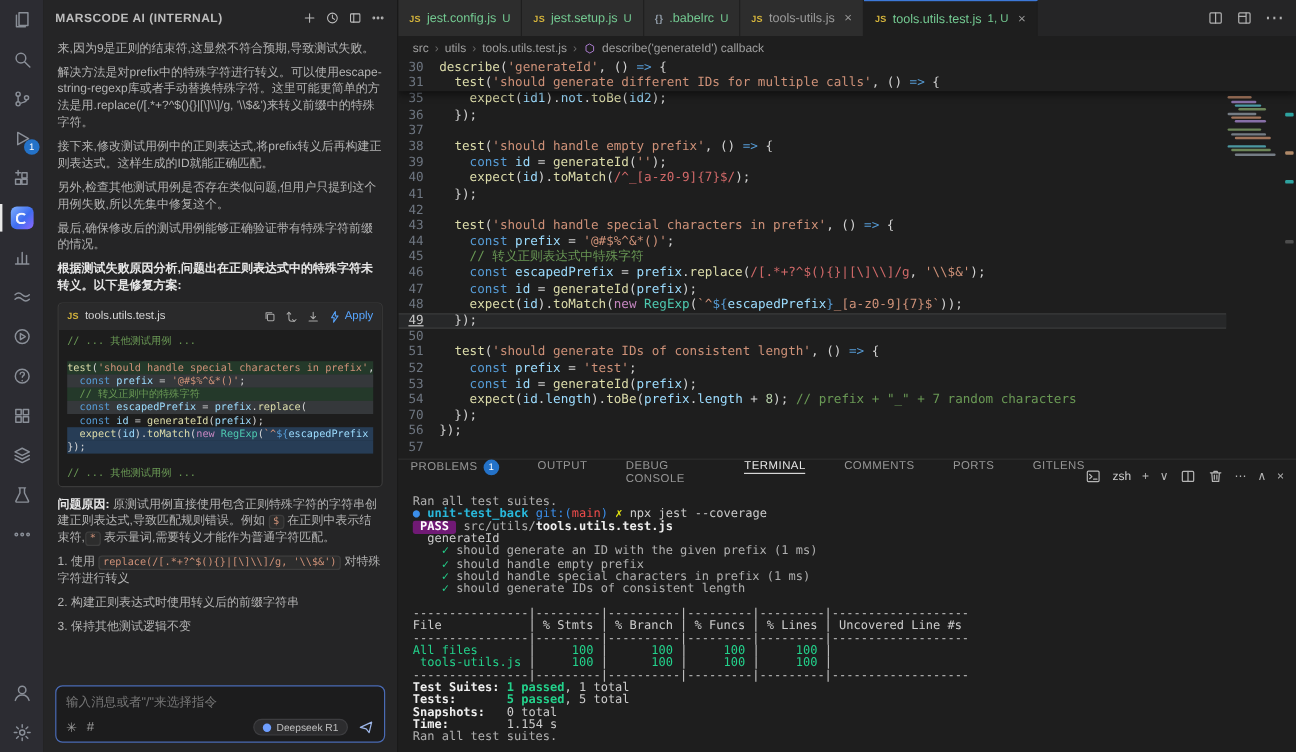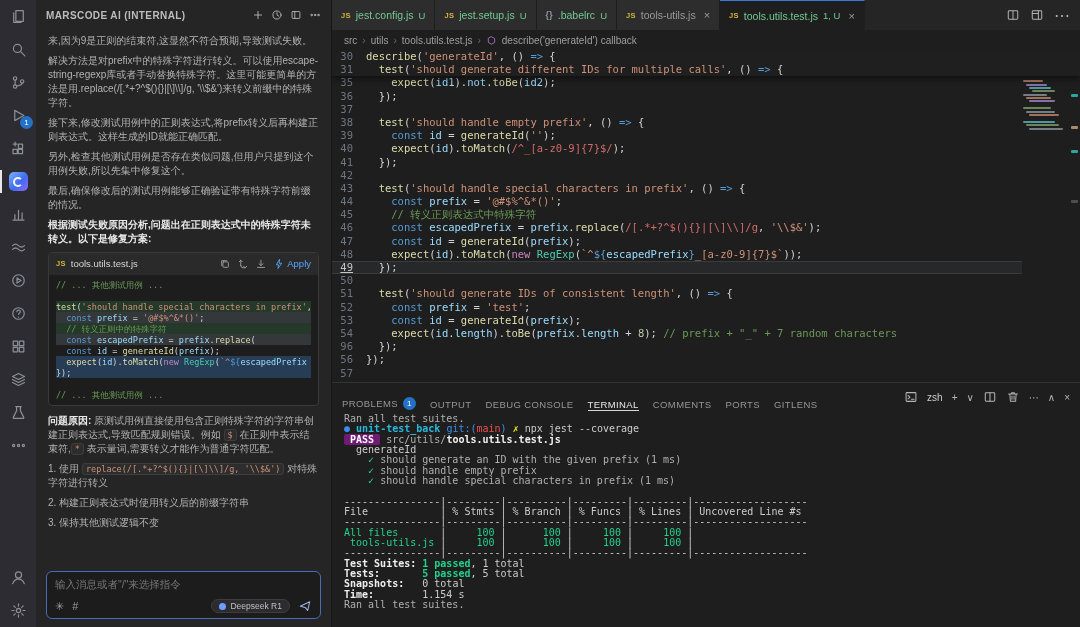--- a/index.html
+++ b/index.html
@@ -89,21 +89,21 @@
   .tk-rgx{color:#d16969} .tk-pn{color:#d4d4d4} .tk-esc{color:#569cd6} .tk-arrow{color:#569cd6}
 
   .minimap { position:absolute; top:3px; right:13px; width:44px; z-index:2; }
   .mm-bar { height:2px; margin-bottom:1.4px; border-radius:1px; opacity:.8; }
   .oruler { position:absolute; top:0; right:0; bottom:0; width:12px; }
   .ruler-tick { position:absolute; right:2px; width:7px; height:3px; border-radius:1px; }
 
   
   .panel { height:245px; flex:none; border-top:1px solid #333; display:flex; flex-direction:column; background:#1e1e1e; }
   .panel-tabs-row { height:28px; flex:none; display:flex; align-items:stretch; padding:0 10px; }
-  .ptabs { display:flex; align-items:flex-end; gap:14px; }
+  .ptabs { display:flex; align-items:flex-start; gap:32px; }
   .ptab { display:flex; align-items:center; gap:5px; font-size:9.5px; letter-spacing:.4px; color:#969696; cursor:pointer; border-bottom:1px solid transparent; }
   .ptab.active { color:#e7e7e7; border-bottom-color:#d7d7d7; }
   .ptab-badge { min-width:13px; height:13px; border-radius:7px; background:#2472c8; color:#fff; font-size:8px; line-height:13px; text-align:center; padding:0 2px; }
   .panel-right { margin-left:auto; display:flex; align-items:center; gap:9px; color:#b6b6b6; font-size:10px; }
   .panel-right span { display:inline-flex; align-items:center; cursor:pointer; }
   .pr-shell { color:#cccccc; }
   .terminal { flex:1; min-height:0; overflow:hidden; padding:3px 0 0 12px; font-family:"DejaVu Sans Mono",monospace; font-size:10px; }
   .term-line { height:10.33px; line-height:10.33px; white-space:pre; }
 
   
@@ -488,21 +488,21 @@
           <div class="code-line"><span class="gutter">45</span><span class="ltext"><span class="tk-pn">    </span><span class="tk-cmt">// 转义正则表达式中特殊字符</span></span></div>
           <div class="code-line"><span class="gutter">46</span><span class="ltext"><span class="tk-pn">    </span><span class="tk-decl">const</span><span class="tk-pn"> </span><span class="tk-var">escapedPrefix</span><span class="tk-pn"> = </span><span class="tk-var">prefix</span><span class="tk-pn">.</span><span class="tk-fn">replace</span><span class="tk-pn">(</span><span class="tk-rgx">/[.*+?^$(){}|[\]\\]/g</span><span class="tk-pn">, </span><span class="tk-str">'\\$&amp;'</span><span class="tk-pn">);</span></span></div>
           <div class="code-line"><span class="gutter">47</span><span class="ltext"><span class="tk-pn">    </span><span class="tk-decl">const</span><span class="tk-pn"> </span><span class="tk-var">id</span><span class="tk-pn"> = </span><span class="tk-fn">generateId</span><span class="tk-pn">(</span><span class="tk-var">prefix</span><span class="tk-pn">);</span></span></div>
           <div class="code-line"><span class="gutter">48</span><span class="ltext"><span class="tk-pn">    </span><span class="tk-fn">expect</span><span class="tk-pn">(</span><span class="tk-var">id</span><span class="tk-pn">).</span><span class="tk-fn">toMatch</span><span class="tk-pn">(</span><span class="tk-kw">new</span><span class="tk-pn"> </span><span class="tk-cls">RegExp</span><span class="tk-pn">(</span><span class="tk-str">`^</span><span class="tk-esc">${</span><span class="tk-var">escapedPrefix</span><span class="tk-esc">}</span><span class="tk-str">_[a-z0-9]{7}$`</span><span class="tk-pn">));</span></span></div>
           <div class="code-line cur"><span class="gutter">49</span><span class="ltext"><span class="tk-pn">  });</span></span></div>
           <div class="code-line"><span class="gutter">50</span><span class="ltext">&nbsp;</span></div>
           <div class="code-line"><span class="gutter">51</span><span class="ltext"><span class="tk-pn">  </span><span class="tk-fn">test</span><span class="tk-pn">(</span><span class="tk-str">'should generate IDs of consistent length'</span><span class="tk-pn">, () </span><span class="tk-arrow">=&gt;</span><span class="tk-pn"> {</span></span></div>
           <div class="code-line"><span class="gutter">52</span><span class="ltext"><span class="tk-pn">    </span><span class="tk-decl">const</span><span class="tk-pn"> </span><span class="tk-var">prefix</span><span class="tk-pn"> = </span><span class="tk-str">'test'</span><span class="tk-pn">;</span></span></div>
           <div class="code-line"><span class="gutter">53</span><span class="ltext"><span class="tk-pn">    </span><span class="tk-decl">const</span><span class="tk-pn"> </span><span class="tk-var">id</span><span class="tk-pn"> = </span><span class="tk-fn">generateId</span><span class="tk-pn">(</span><span class="tk-var">prefix</span><span class="tk-pn">);</span></span></div>
           <div class="code-line"><span class="gutter">54</span><span class="ltext"><span class="tk-pn">    </span><span class="tk-fn">expect</span><span class="tk-pn">(</span><span class="tk-var">id</span><span class="tk-pn">.</span><span class="tk-var">length</span><span class="tk-pn">).</span><span class="tk-fn">toBe</span><span class="tk-pn">(</span><span class="tk-var">prefix</span><span class="tk-pn">.</span><span class="tk-var">length</span><span class="tk-pn"> + </span><span class="tk-num">8</span><span class="tk-pn">); </span><span class="tk-cmt">// prefix + "_" + 7 random characters</span></span></div>
-          <div class="code-line"><span class="gutter">96</span><span class="ltext"><span class="tk-pn">  });</span></span></div>
+          <div class="code-line"><span class="gutter">70</span><span class="ltext"><span class="tk-pn">  });</span></span></div>
           <div class="code-line"><span class="gutter">56</span><span class="ltext"><span class="tk-pn">});</span></span></div>
           <div class="code-line"><span class="gutter">57</span><span class="ltext">&nbsp;</span></div>
         </div>
       <div class="minimap" id="minimap">
           <div class="mm-bar" style="margin-left: 0px; width: 12px; background: rgb(86, 182, 194);"></div>
           <div class="mm-bar" style="margin-left: 3px; width: 13px; background: rgb(127, 159, 103);"></div>
           <div class="mm-bar" style="margin-left: 6px; width: 0px; background: rgb(139, 148, 158);"></div>
           <div class="mm-bar" style="margin-left: 9px; width: 15px; background: rgb(192, 138, 106);"></div>
           <div class="mm-bar" style="margin-left: 0px; width: 16px; background: rgb(161, 131, 201);"></div>
           <div class="mm-bar" style="margin-left: 3px; width: 17px; background: rgb(86, 182, 194);"></div>
@@ -592,20 +592,21 @@
         </div>
       </div>
       <div class="terminal" id="terminal">
           <div class="term-line"><span class="ltext"><span class="tk-dim">Ran all test suites.</span></span></div>
           <div class="term-line"><span class="ltext"><span class="tk-dot">● </span><span class="tk-cyan">unit-test_back</span><span class="tk-d"> </span><span class="tk-blue">git:(</span><span class="tk-red">main</span><span class="tk-blue">)</span><span class="tk-d"> </span><span class="tk-yellow">✗</span><span class="tk-d"> npx jest --coverage</span></span></div>
           <div class="term-line"><span class="ltext"><span class="tk-passbg"> PASS </span><span class="tk-d"> </span><span class="tk-dim">src/utils/</span><span class="tk-bold">tools.utils.test.js</span></span></div>
           <div class="term-line"><span class="ltext"><span class="tk-d">  generateId</span></span></div>
           <div class="term-line"><span class="ltext"><span class="tk-green">    ✓ </span><span class="tk-dim">should generate an ID with the given prefix (1 ms)</span></span></div>
           <div class="term-line"><span class="ltext"><span class="tk-green">    ✓ </span><span class="tk-dim">should handle empty prefix</span></span></div>
           <div class="term-line"><span class="ltext"><span class="tk-green">    ✓ </span><span class="tk-dim">should handle special characters in prefix (1 ms)</span></span></div>
+          <div class="term-line"><span class="ltext"><span class="tk-green">    ✓ </span><span class="tk-dim">should generate IDs of consistent length</span></span></div>
           <div class="term-line"><span class="ltext">&nbsp;</span></div>
           <div class="term-line"><span class="ltext"><span class="tk-d">----------------|---------|----------|---------|---------|-------------------</span></span></div>
           <div class="term-line"><span class="ltext"><span class="tk-d">File            | % Stmts | % Branch | % Funcs | % Lines | Uncovered Line #s </span></span></div>
           <div class="term-line"><span class="ltext"><span class="tk-d">----------------|---------|----------|---------|---------|-------------------</span></span></div>
           <div class="term-line"><span class="ltext"><span class="tk-green">All files       </span><span class="tk-d">|</span><span class="tk-green">     100 </span><span class="tk-d">|</span><span class="tk-green">      100 </span><span class="tk-d">|</span><span class="tk-green">     100 </span><span class="tk-d">|</span><span class="tk-green">     100 </span><span class="tk-d">|</span></span></div>
           <div class="term-line"><span class="ltext"><span class="tk-green"> tools-utils.js </span><span class="tk-d">|</span><span class="tk-green">     100 </span><span class="tk-d">|</span><span class="tk-green">      100 </span><span class="tk-d">|</span><span class="tk-green">     100 </span><span class="tk-d">|</span><span class="tk-green">     100 </span><span class="tk-d">|</span></span></div>
           <div class="term-line"><span class="ltext"><span class="tk-d">----------------|---------|----------|---------|---------|-------------------</span></span></div>
           <div class="term-line"><span class="ltext"><span class="tk-bold">Test Suites: </span><span class="tk-boldg">1 passed</span><span class="tk-d">, 1 total</span></span></div>
           <div class="term-line"><span class="ltext"><span class="tk-bold">Tests:       </span><span class="tk-boldg">5 passed</span><span class="tk-d">, 5 total</span></span></div>
           <div class="term-line"><span class="ltext"><span class="tk-bold">Snapshots:   </span><span class="tk-d">0 total</span></span></div>

